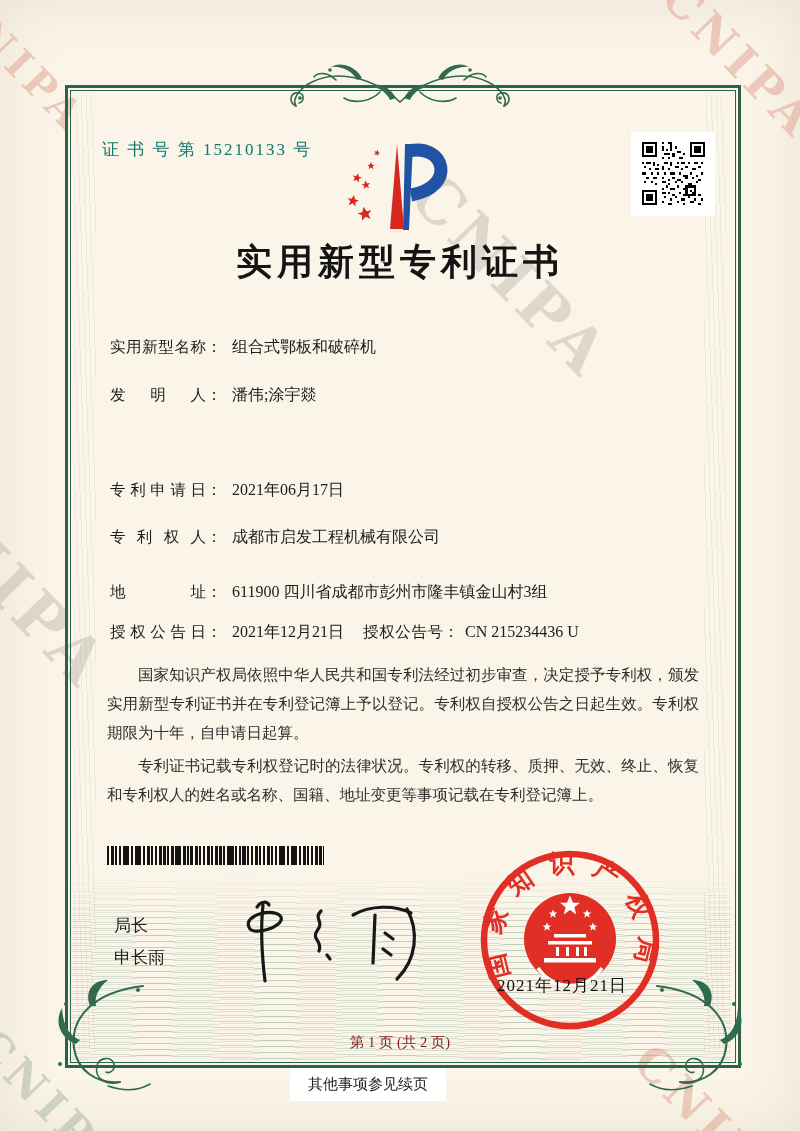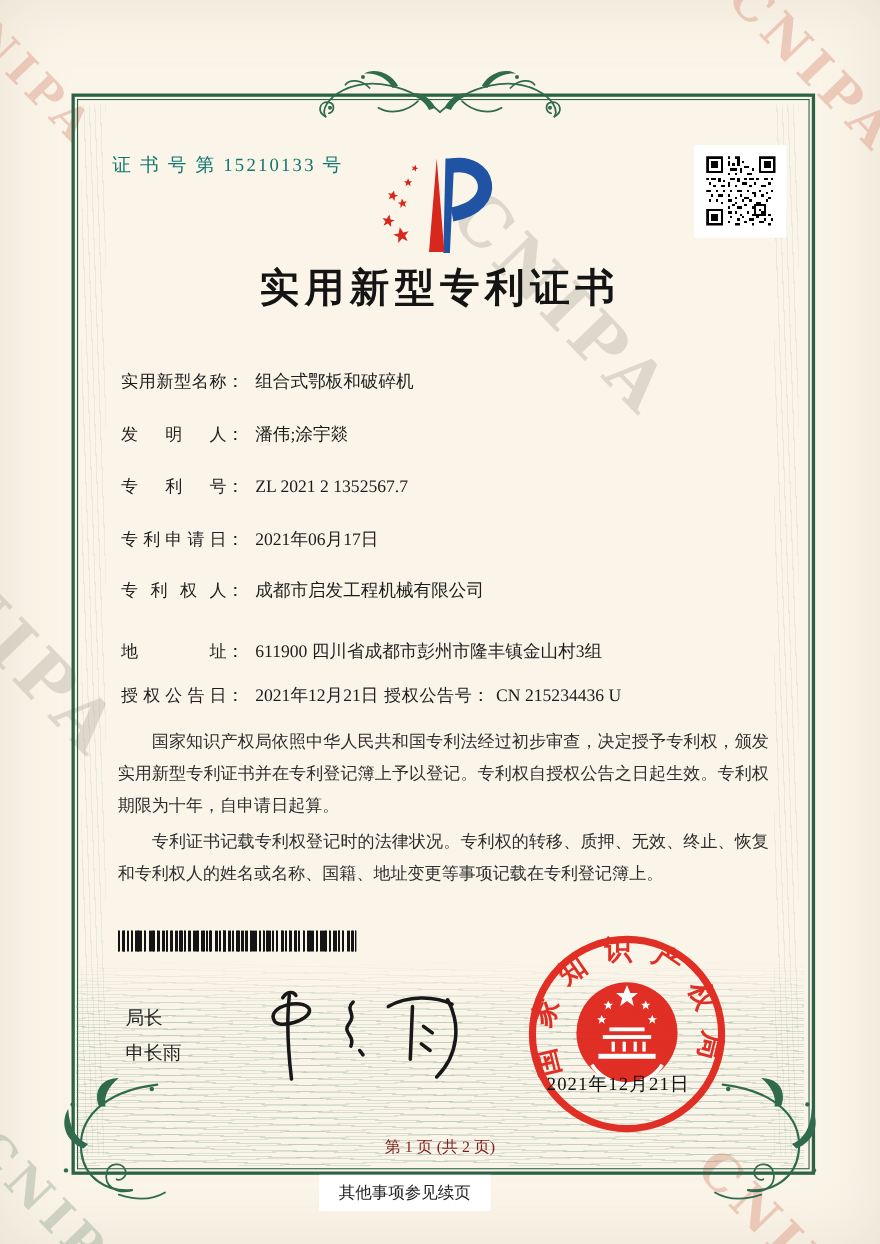--- a/index.html
+++ b/index.html
@@ -45,21 +45,21 @@
   .title{position:absolute;left:0;top:238px;width:100%;text-align:center;
          font-size:36px;font-weight:700;letter-spacing:5px;color:#141414;}
   
   .frow{position:absolute;left:110px;width:600px;height:24px;font-size:16px;white-space:nowrap;}
   .frow .lab{display:inline-block;width:96px;text-align:justify;text-align-last:justify;
              font-size:15.5px;vertical-align:baseline;}
   .frow .colon{display:inline-block;}
   .frow .val{margin-left:10px;}
   .f0{top:337px;} .f1{top:385px;} .f2{top:432px;} .f3{top:480px;}
   .f4{top:527px;} .f5{top:551px;margin-top:31px;} .f6{top:622px;}
-  .pair2{position:absolute;left:239px;top:0;}
+  .pair2{position:absolute;left:253px;top:0;}
   .pair2 .lab2{display:inline-block;width:80px;text-align:justify;text-align-last:justify;font-size:15.5px;}
   .pair2 .val{margin-left:6px;}
   
   .bodytext{position:absolute;left:103px;top:656px;width:600px;font-size:15.5px;
             line-height:29px;text-align:justify;color:#2e2e2e;}
   .bodytext p{margin:4px;text-indent:2em;}
   
   .barcode{position:absolute;left:107px;top:846px;width:217px;height:19px;
      background-image:
        repeating-linear-gradient(90deg,#141414 0 2px,transparent 2px 4px),
@@ -199,23 +199,20 @@
     <path fill="#000" d="M9,0h1v1h-1z M12,0h2v1h-2z M9,2h1v2h-1z M13,1h1v3h-1z M11,3h1v1h-1z M15,2h1v1h-1z M10,5h3v1h-3z M14,5h1v2h-1z M16,4h2v1h-2z M19,5h1v1h-1z M9,7h1v1h-1z M12,7h1v1h-1z M17,7h2v1h-2z M0,9h1v1h-1z M2,9h2v1h-2z M5,9h1v2h-1z M7,10h1v1h-1z M10,9h2v1h-2z M13,9h1v2h-1z M16,9h1v1h-1z M18,9h2v1h-2z M21,9h1v1h-1z M24,9h2v1h-2z M27,9h1v1h-1z M1,11h1v1h-1z M3,12h1v1h-1z M6,12h2v1h-2z M9,11h1v2h-1z M12,12h1v1h-1z M15,11h2v1h-2z M18,12h1v1h-1z M20,11h1v1h-1z M23,12h2v1h-2z M26,11h1v1h-1z M0,14h2v1h-2z M4,14h1v1h-1z M7,14h1v1h-1z M10,14h1v1h-1z M13,14h2v1h-2z M17,14h1v1h-1z M19,15h2v1h-2z M22,14h1v1h-1z M25,15h1v1h-1z M27,14h1v1h-1z M2,16h1v1h-1z M5,16h2v1h-2z M9,16h1v1h-1z M12,17h1v1h-1z M14,16h1v1h-1z M16,17h2v1h-2z M20,16h1v1h-1z M23,16h1v1h-1z M26,17h1v1h-1z M1,18h1v1h-1z M4,18h1v1h-1z M6,19h1v1h-1z M9,18h2v1h-2z M12,19h1v1h-1z M15,18h1v1h-1z M18,18h1v1h-1z M21,19h2v1h-2z M25,18h1v1h-1z M9,21h1v1h-1z M11,20h1v1h-1z M13,21h2v1h-2z M16,20h1v1h-1z M19,21h1v1h-1z M9,23h2v1h-2z M12,23h1v1h-1z M14,24h1v1h-1z M17,23h1v1h-1z M19,24h2v1h-2z M23,23h2v1h-2z M26,24h1v1h-1z M10,25h1v1h-1z M13,26h1v1h-1z M15,25h1v1h-1z M18,26h2v1h-2z M21,25h1v1h-1z M24,26h1v1h-1z M27,26h1v1h-1z M9,27h1v1h-1z M12,28h2v1h-2z M16,27h1v1h-1z M19,28h1v1h-1z M22,27h2v1h-2z M26,28h1v1h-1z"></path>
   </svg>
 
   <div class="title">实用新型专利证书</div>
 
   <div class="frow f0">
     <span class="lab">实用新型名称</span><span class="colon">：</span><span class="val">组合式鄂板和破碎机</span>
   </div>
   <div class="frow f1">
     <span class="lab">发明人</span><span class="colon">：</span><span class="val">潘伟;涂宇燚</span>
-  </div>
-  <div class="frow f2">
-    <span class="lab">专利号</span><span class="colon">：</span><span class="val">ZL 2021 2 1352567.7</span>
   </div>
   <div class="frow f3">
     <span class="lab">专利申请日</span><span class="colon">：</span><span class="val">2021年06月17日</span>
   </div>
   <div class="frow f4">
     <span class="lab">专利权人</span><span class="colon">：</span><span class="val">成都市启发工程机械有限公司</span>
   </div>
   <div class="frow f5">
     <span class="lab">地址</span><span class="colon">：</span><span class="val">611900 四川省成都市彭州市隆丰镇金山村3组</span>
   </div>

